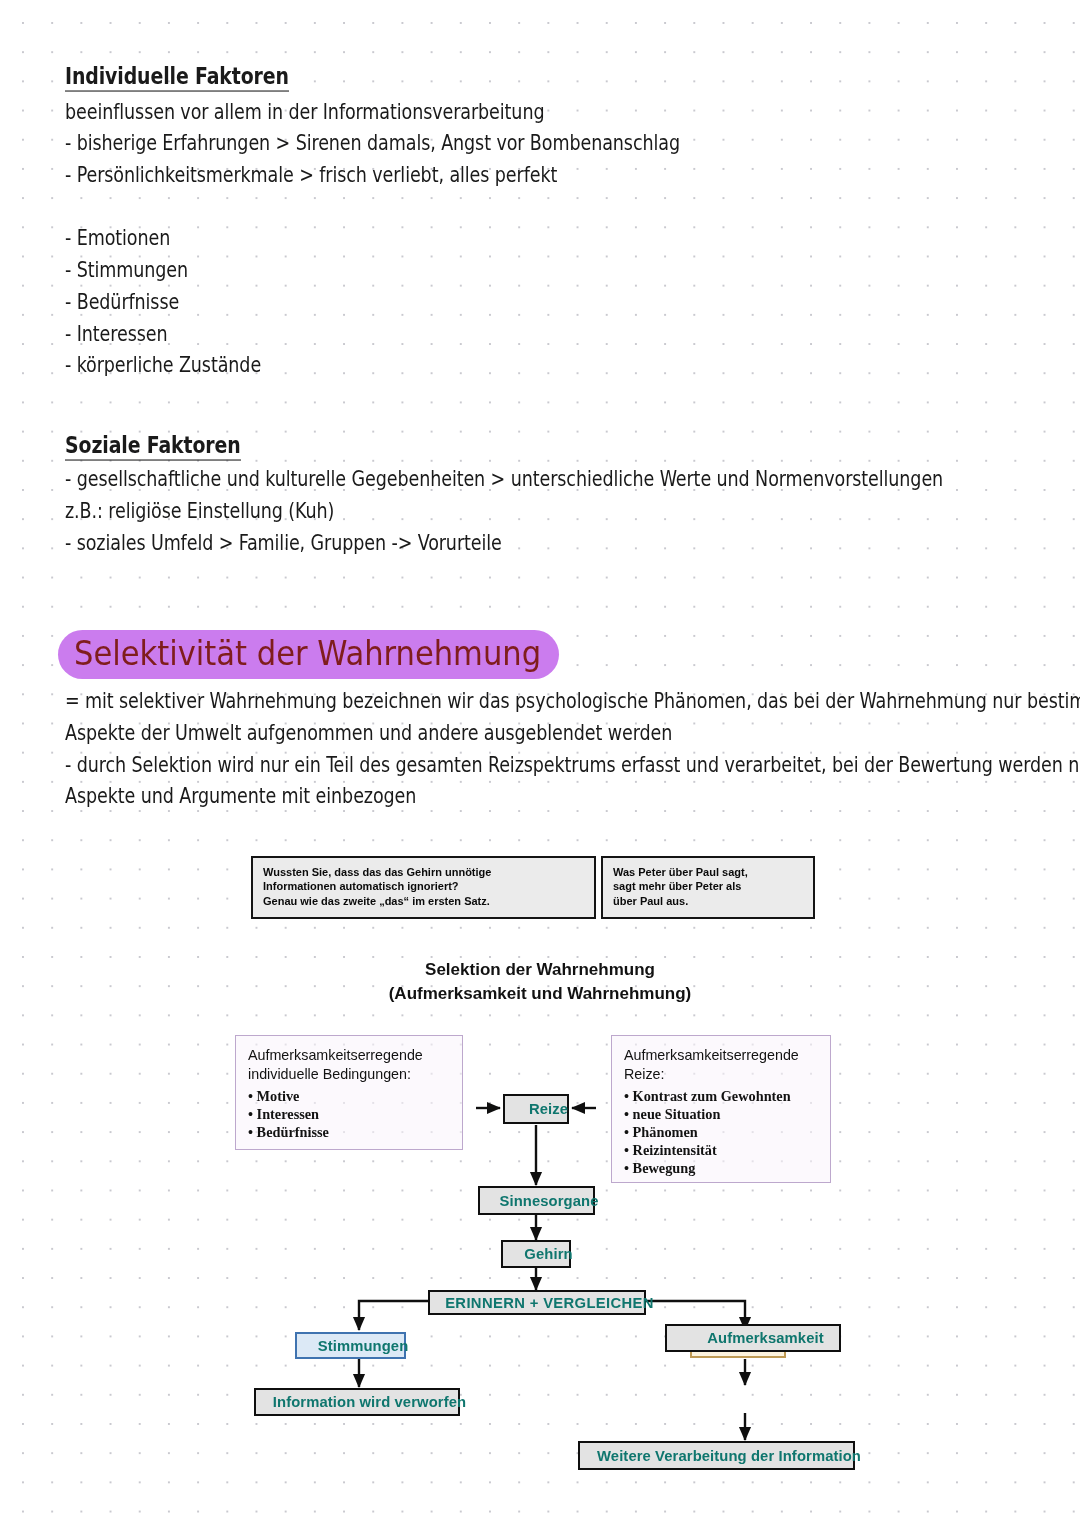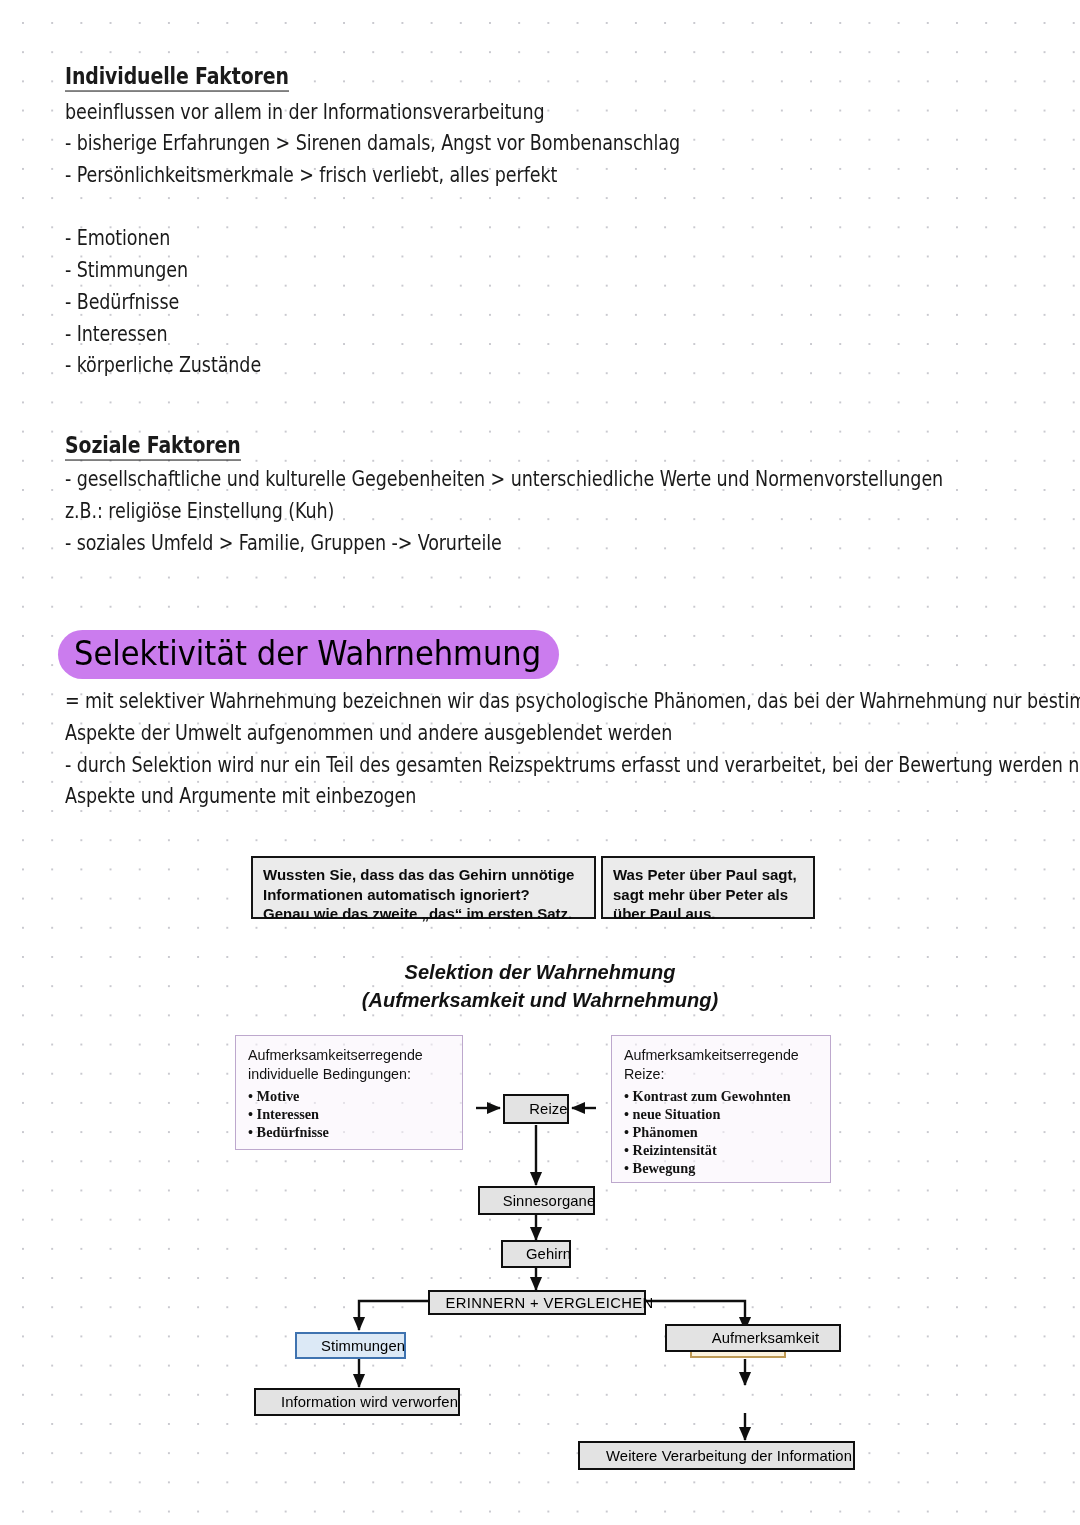--- a/index.html
+++ b/index.html
@@ -40,57 +40,56 @@
   #title-highlight {
     position: absolute;
     left: 58px;
     top: 630px;
     padding: 2px 18px 4px 16px;
     border-radius: 26px;
     background: #cb7cee;
     font-family: "DejaVu Sans Condensed", "DejaVu Sans", sans-serif;
     font-stretch: condensed;
     font-size: 34px;
-    color: #000000;
+    color: #7f1d1d;
     line-height: 1.25;
     white-space: pre;
   }
 
   
   #diagram {
     position: absolute;
     left: 0;
     top: 0;
     width: 1080px;
     height: 1525px;
     font-family: "Liberation Sans", sans-serif;
   }
 
   .fact-box {
     position: absolute;
     box-sizing: border-box;
     background: #ebebeb;
     border: 2.5px solid #141414;
-    font-size: 15px;
+    font-size: 11px;
     font-weight: 700;
     color: #0a0a0a;
     line-height: 1.30;
     padding: 7px 9px 8px 10px;
     white-space: pre-line;
   }
 
   .diag-title {
     position: absolute;
     text-align: center;
-    font-size: 20px;
+    font-size: 17px;
     font-weight: 700;
     color: #121212;
     line-height: 1.42;
     white-space: pre-line;
-    font-style: italic;
   }
 
   .purple-box {
     position: absolute;
     box-sizing: border-box;
     border: 1.6px solid #bda8cd;
     background: rgba(249,244,251,0.55);
     padding: 10px 10px 9px 12px;
   }
   .purple-box .pb-head {
@@ -117,22 +116,22 @@
   .purple-box li::before {
     content: "\2022\00a0";
   }
 
   .node {
     position: absolute;
     box-sizing: border-box;
     background: #e3e3e3;
     border: 2.6px solid #0f0f0f;
     font-size: 14.8px;
-    font-weight: 400;
-    color: #000000;
+    font-weight: 700;
+    color: #0f766e;
     display: flex;
     align-items: center;
     justify-content: center;
     white-space: pre;
     letter-spacing: 0.1px;
     padding-left: 25px;
   }
   .node.blue {
     background: #dce9f6;
     border: 2.4px solid #3f73b0;

